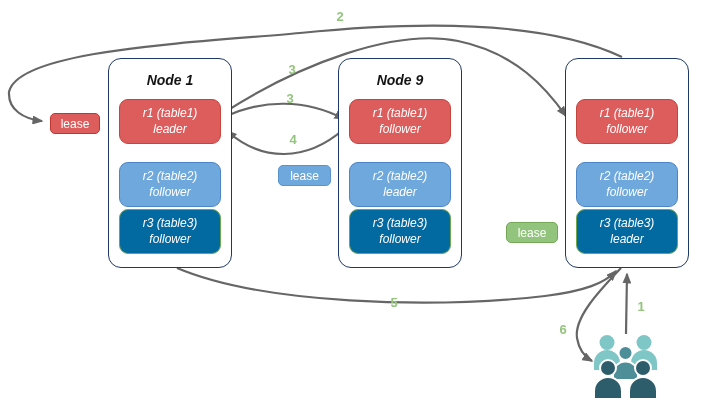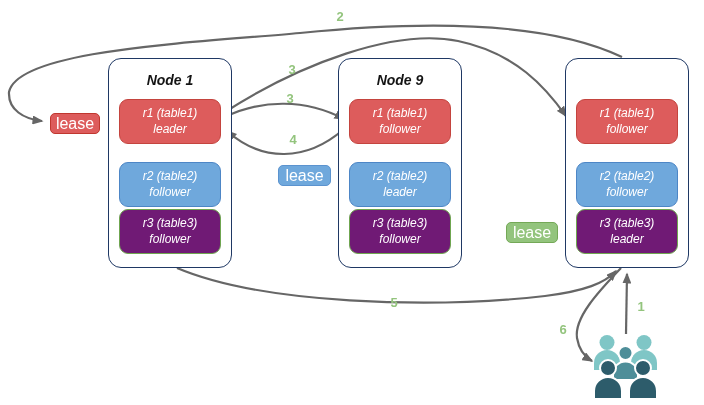--- a/index.html
+++ b/index.html
@@ -16,25 +16,25 @@
     position:absolute;top:13px;left:0;right:0;text-align:center;
     font-size:14px;font-weight:bold;color:#141414;
   }
   .replica{
     position:absolute;left:10px;right:10px;height:45px;border-radius:9px;
     display:flex;flex-direction:column;align-items:center;justify-content:center;
     color:#ffffff;font-size:12px;line-height:1.3;text-align:center;box-sizing:border-box;
   }
   .replica.red{background:#dd5c5c;border:1px solid #c4443e;}
   .replica.blue{background:#6fa8dc;border:1px solid #4d86c6;}
-  .replica.green{background:#701a75;border:1px solid #6fa650;}
+  .replica.green{background:#0369a1;border:1px solid #6fa650;}
   .rep1{top:40px;} .rep2{top:95px;margin-top:8px;} .rep3{top:150px;}
   .lease{
     position:absolute;height:21px;display:flex;align-items:center;justify-content:center;
-    color:#ffffff;font-size:16px;border-radius:5px;box-sizing:border-box;
+    color:#ffffff;font-size:12px;border-radius:5px;box-sizing:border-box;
   }
   .lease.red{left:50px;top:113px;width:50px;background:#dd5c5c;border:1.5px solid #c0372f;}
   .lease.blue{left:278px;top:165px;width:53px;background:#6fa8dc;border:1.5px solid #5b93cf;}
   .lease.green{left:506px;top:222px;width:52px;background:#93c47d;border:1.5px solid #74a857;}
   .step{
     position:absolute;width:16px;text-align:center;
     font-size:13px;font-weight:bold;color:#93c47d;
   }
   .users{position:absolute;left:592px;top:333px;}
 </style>

